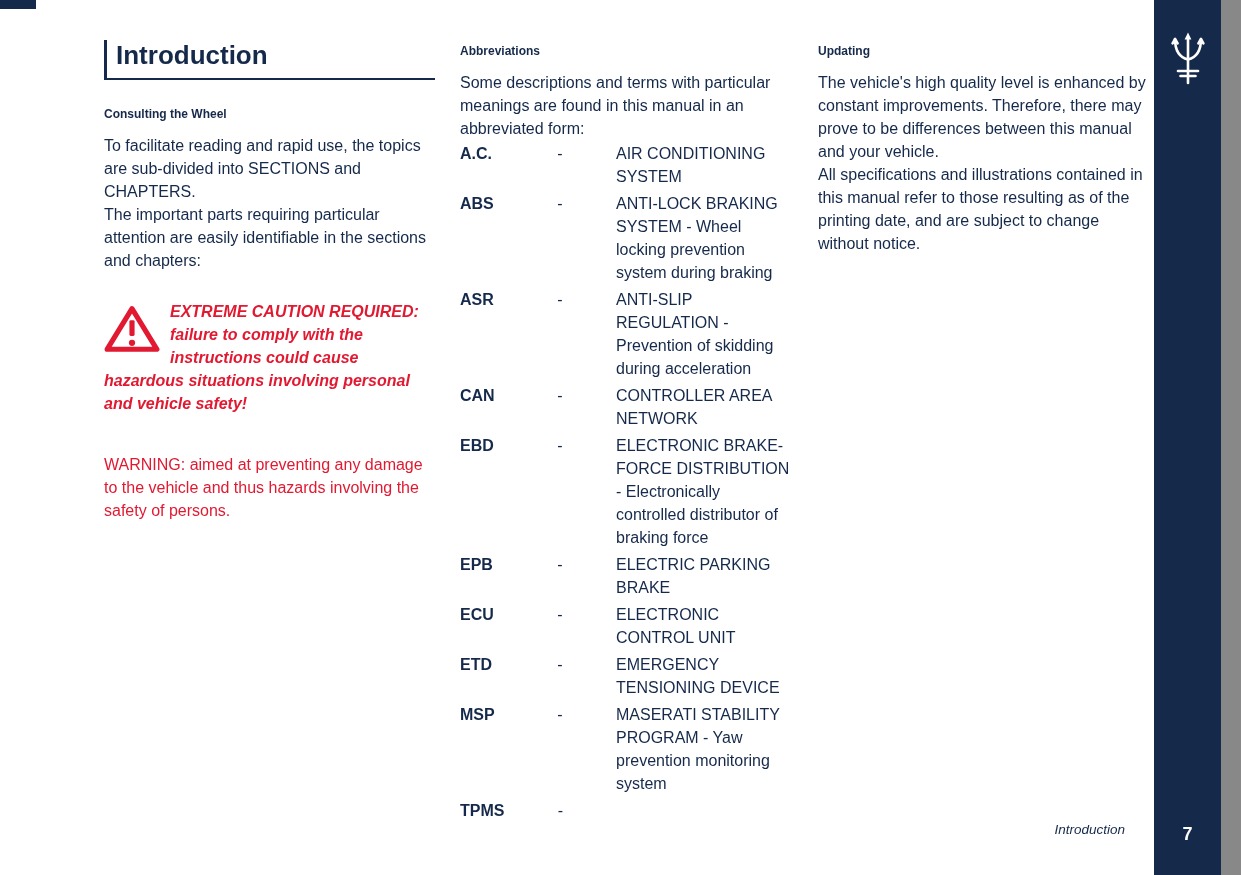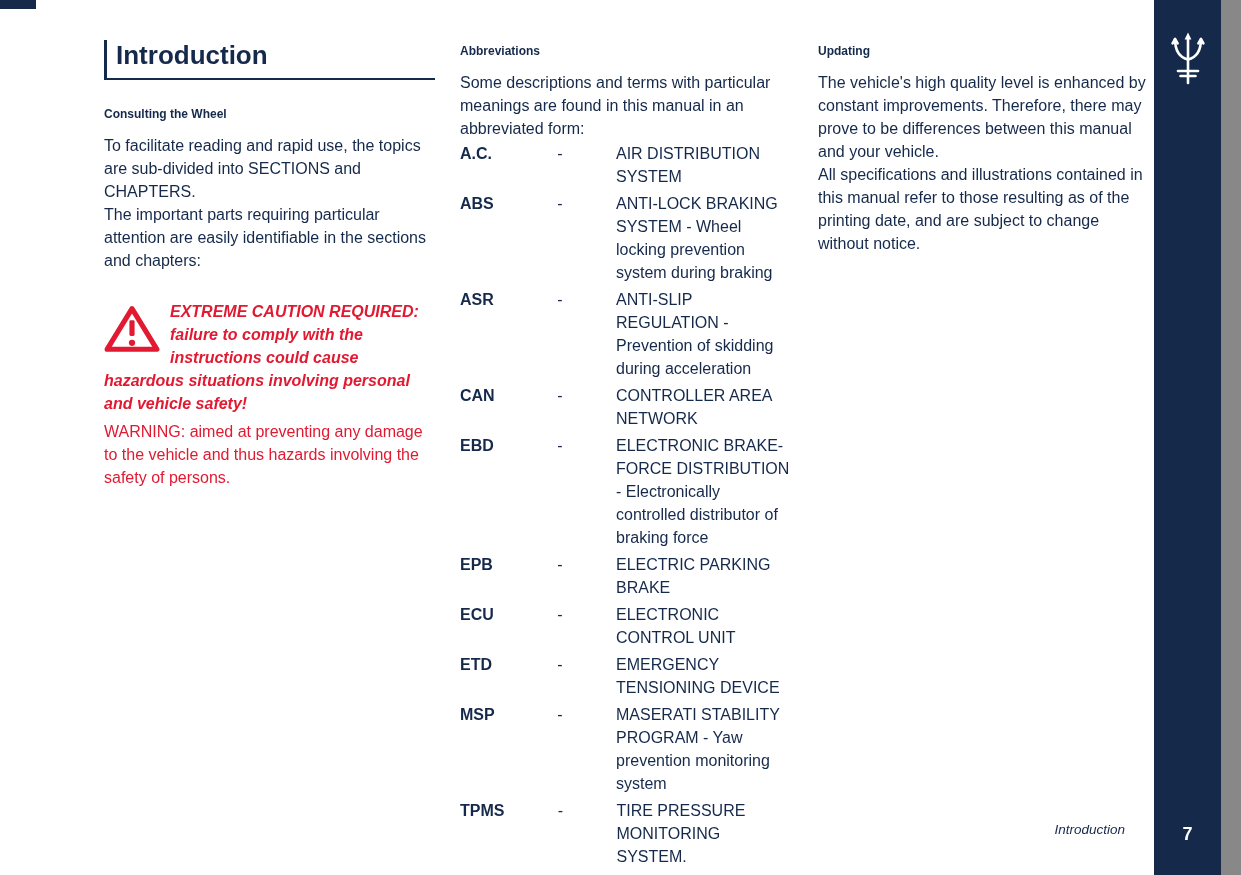--- a/index.html
+++ b/index.html
@@ -82,21 +82,21 @@
     font-style: italic;
   }
   .caution-icon {
     float: left;
     width: 56px;
     height: 48px;
     margin: 5px 10px 15px 0;
   }
   .warning-para {
     clear: both;
-    margin-top: 5px;
+    margin-top: 38px;
     color: var(--red);
   }
 
   
   .abbr-list { margin-top: 2px; }
   .abbr-row {
     display: flex;
     align-items: flex-start;
     margin-bottom: 4px;
     gap: 48px;
@@ -152,21 +152,21 @@
     <p class="warning-para">WARNING: aimed at preventing any damage to the vehicle and thus hazards involving the safety of persons.</p>
   </div>
 
   <div class="col col-2">
     <div class="section-heading">Abbreviations</div>
     <p class="body-para">Some descriptions and terms with particular meanings are found in this manual in an abbreviated form:</p>
     <div class="abbr-list">
         <div class="abbr-row">
           <span class="abbr-term">A.C.</span>
           <span class="abbr-dash">-</span>
-          <span class="abbr-def">AIR DISTRIBUTION SYSTEM</span>
+          <span class="abbr-def">AIR CONDITIONING SYSTEM</span>
         </div>
         <div class="abbr-row">
           <span class="abbr-term">ABS</span>
           <span class="abbr-dash">-</span>
           <span class="abbr-def">ANTI-LOCK BRAKING SYSTEM - Wheel locking prevention system during braking</span>
         </div>
         <div class="abbr-row">
           <span class="abbr-term">ASR</span>
           <span class="abbr-dash">-</span>
           <span class="abbr-def">ANTI-SLIP REGULATION - Prevention of skidding during acceleration</span>
@@ -197,21 +197,20 @@
           <span class="abbr-def">EMERGENCY TENSIONING DEVICE</span>
         </div>
         <div class="abbr-row">
           <span class="abbr-term">MSP</span>
           <span class="abbr-dash">-</span>
           <span class="abbr-def">MASERATI STABILITY PROGRAM - Yaw prevention monitoring system</span>
         </div>
         <div class="abbr-row">
           <span class="abbr-term">TPMS</span>
           <span class="abbr-dash">-</span>
-          <span class="abbr-def">TIRE PRESSURE MONITORING SYSTEM.</span>
         </div>
       </div>
   </div>
 
   <div class="col col-3">
     <div class="section-heading">Updating</div>
     <p class="body-para">The vehicle's high quality level is enhanced by constant improvements. Therefore, there may prove to be differences between this manual and your vehicle.</p>
     <p class="body-para">All specifications and illustrations contained in this manual refer to those resulting as of the printing date, and are subject to change without notice.</p>
   </div>
 

